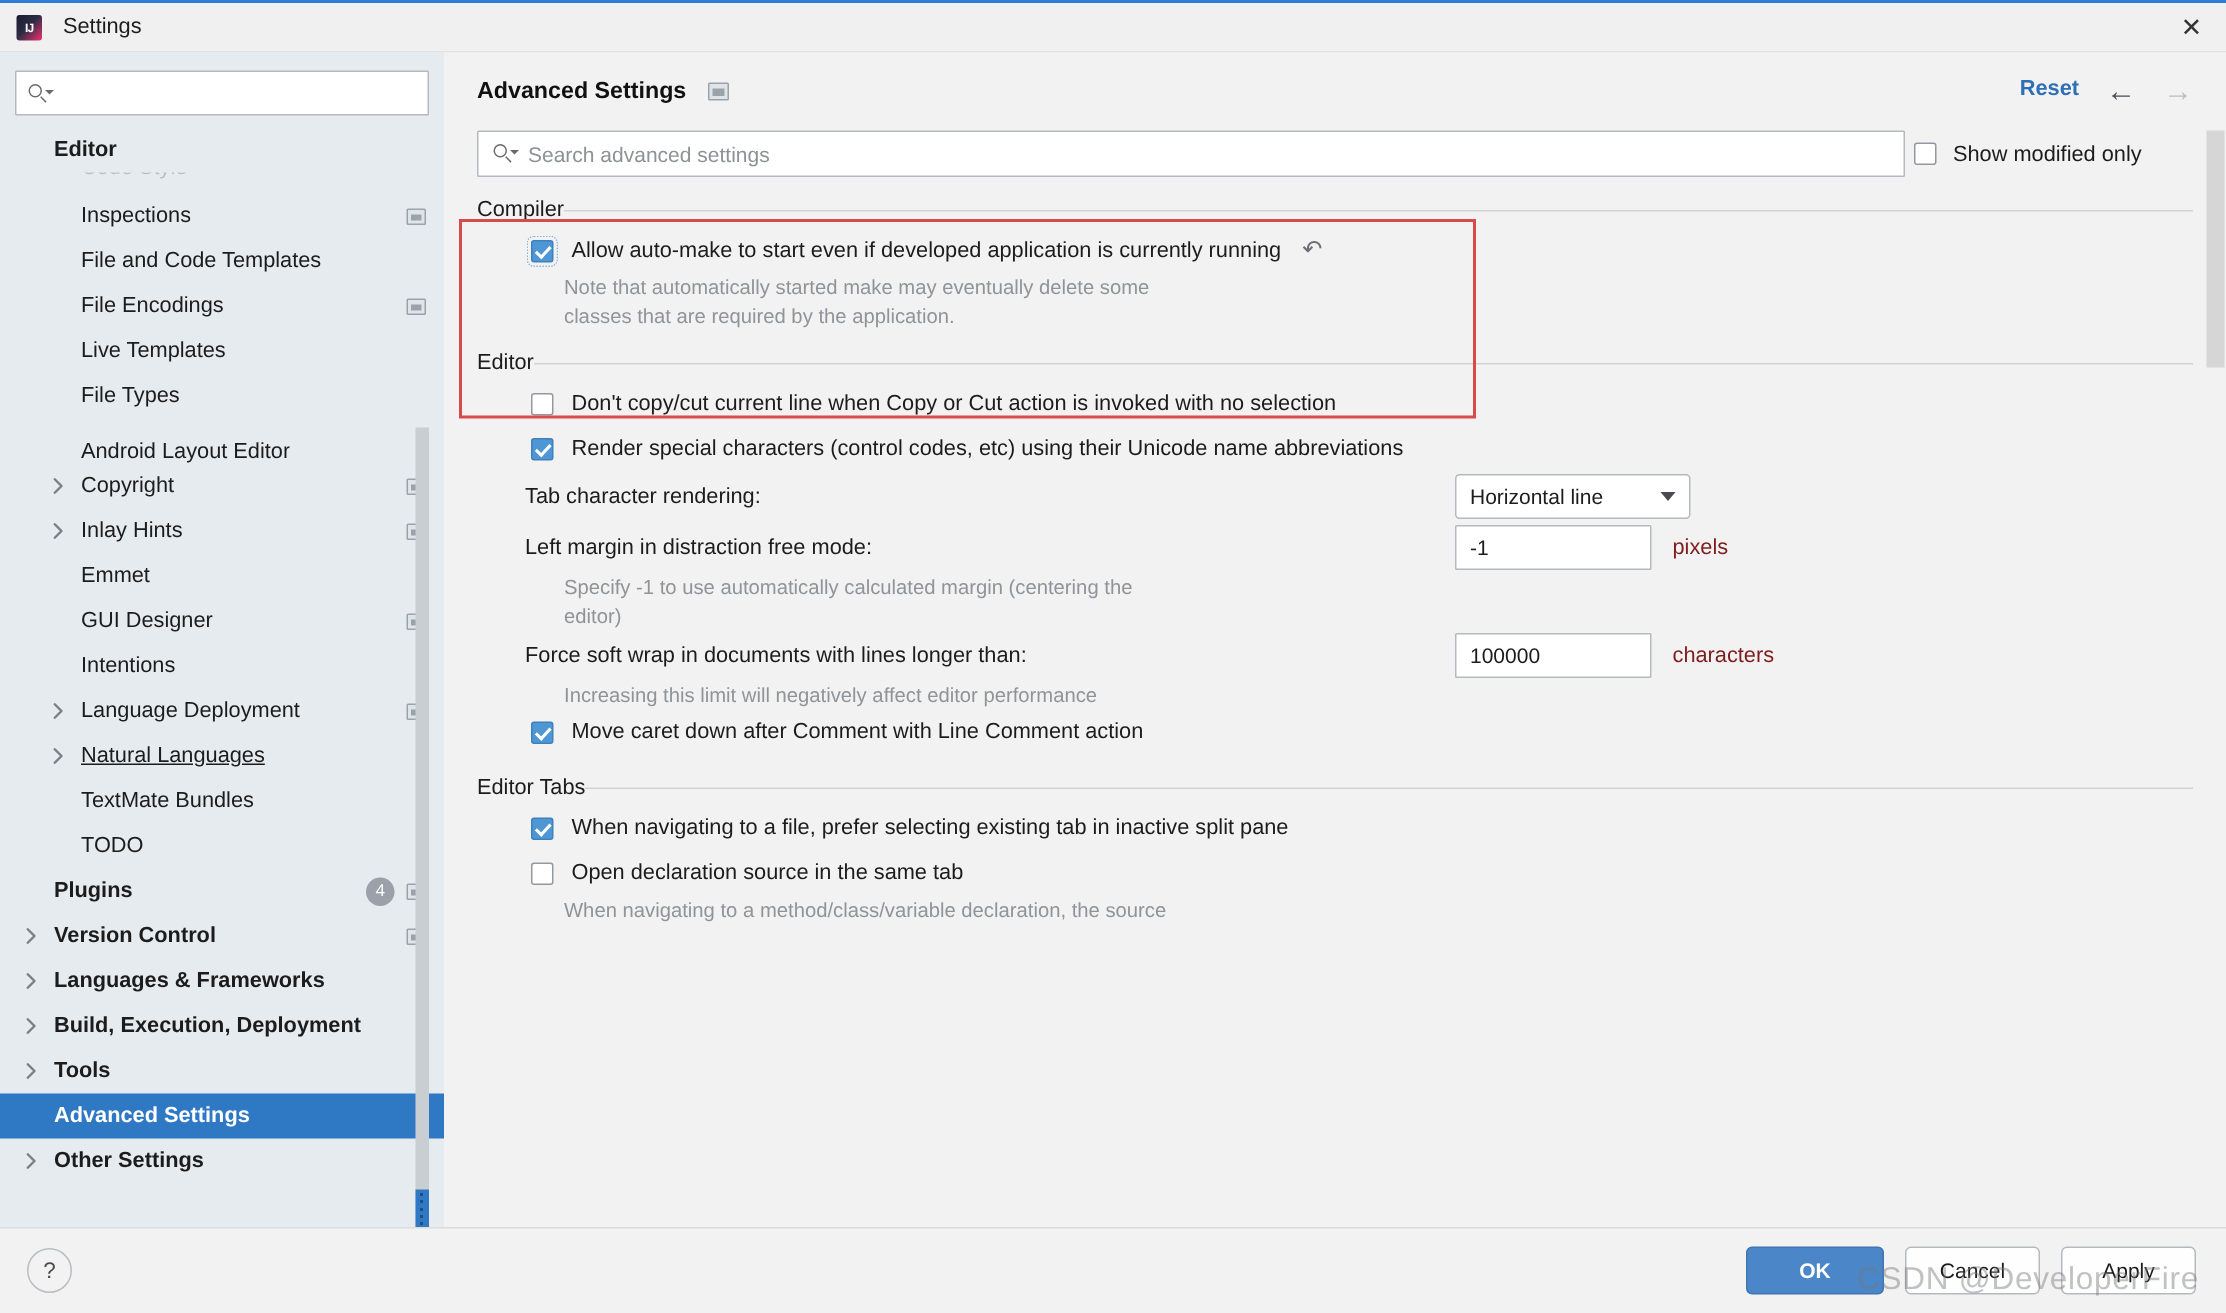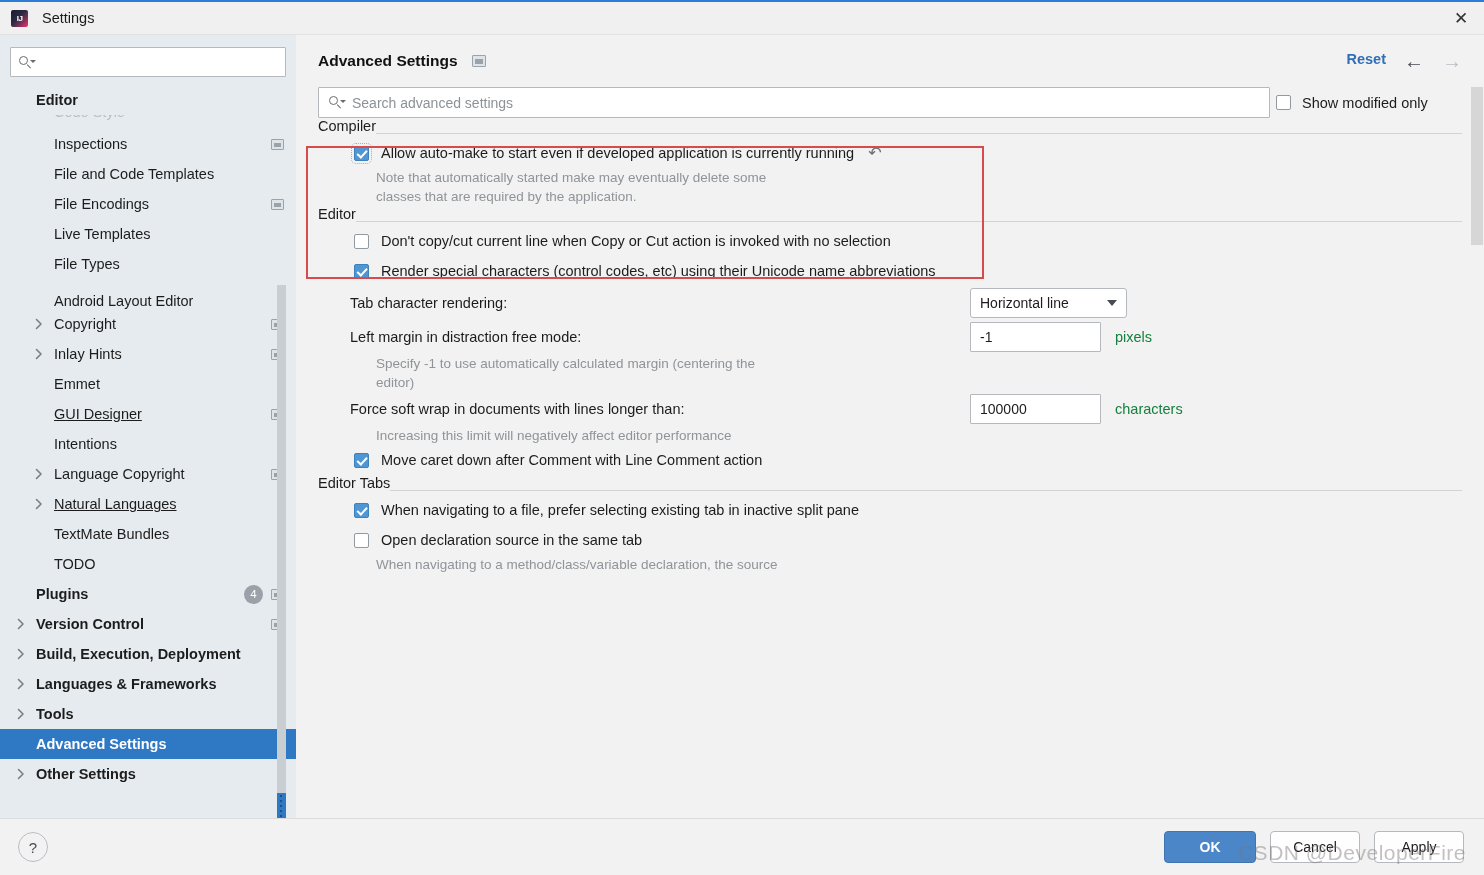--- a/index.html
+++ b/index.html
@@ -171,22 +171,22 @@
     width: 4px; height: 8.4px; border: solid #fff;
     border-width: 0 2px 2px 0; transform: rotate(43deg);
   }
   .cb.focus {
     outline: 1.5px dotted #86b5e0; outline-offset: 2px;
   }
 
   .sections { position: relative; padding: 0 22px; }
 
   .sec-title-row {
-    display: flex; align-items: flex-end; gap: 0;
-    margin-bottom: 4px;
+    display: flex; align-items: center; gap: 0;
+    margin-top: 14px; margin-bottom: 4px;
   }
   .sec-title { font-size: 14.5px; color: #1c1c1c; white-space: nowrap; }
   .sec-rule { flex: 1; height: 1px; background: #d3d3d3; }
 
   .opt-row { display: flex; align-items: center; min-height: 30px; padding-left: 36px; }
   .opt-label { font-size: 14.5px; color: #1c1c1c; }
   .opt-hint {
     font-size: 13.5px; color: #8f9499; padding-left: 58px;
     line-height: 19px; max-width: 520px;
   }
@@ -205,21 +205,21 @@
   }
   .combo .tri {
     width: 0; height: 0; border-left: 5px solid transparent;
     border-right: 5px solid transparent; border-top: 6px solid #4a4a52;
   }
   .num-input {
     width: 131px; height: 30px; background: #fff; border: 1px solid #b5b9bd;
     border-radius: 1px; display: flex; align-items: center;
     padding: 0 9px; font-size: 14px; color: #1c1c1c;
   }
-  .unit { font-size: 14.5px; color: #15803d; }
+  .unit { font-size: 14.5px; color: #7f1d1d; }
 
   .annot-box {
     position: absolute; left: 306px; top: 144px; width: 678px; height: 133px;
     border: 2px solid #d94a4a; pointer-events: none; z-index: 5;
   }
 
   .content-scroll {
     position: absolute; right: 1px; top: 52px; width: 12px; height: 158px;
     background: #d6d6d6;
   }
@@ -328,37 +328,37 @@
             </svg>
           </span>
           <span class="label" style="margin-left: 8px;">Inlay Hints</span>
           <span class="spacer"></span>
           <span class="mono-icon"></span>
         </div>
         <div class="tree-row" style="padding-left: 32px;">
           <span class="tw"></span>
           <span class="label" style="margin-left: 8px;">Emmet</span>
         </div>
-        <div class="tree-row" style="padding-left: 32px; text-decoration: underline;">
+        <div class="tree-row" style="padding-left: 32px;">
           <span class="tw"></span>
           <span class="label" style="margin-left: 8px;">GUI Designer</span>
           <span class="spacer"></span>
           <span class="mono-icon"></span>
         </div>
         <div class="tree-row" style="padding-left: 32px;">
           <span class="tw"></span>
           <span class="label" style="margin-left: 8px;">Intentions</span>
         </div>
         <div class="tree-row" style="padding-left: 32px;">
           <span class="tw">
             <svg width="8" height="12" viewBox="0 0 8 12">
               <path d="M1.5 1.5 L6 6 L1.5 10.5" fill="none" stroke="#7a7f85" stroke-width="1.6" stroke-linecap="round" stroke-linejoin="round"></path>
             </svg>
           </span>
-          <span class="label" style="margin-left: 8px;">Language Copyright</span>
+          <span class="label" style="margin-left: 8px;">Language Deployment</span>
           <span class="spacer"></span>
           <span class="mono-icon"></span>
         </div>
         <div class="tree-row" style="padding-left: 32px;">
           <span class="tw">
             <svg width="8" height="12" viewBox="0 0 8 12">
               <path d="M1.5 1.5 L6 6 L1.5 10.5" fill="none" stroke="#7a7f85" stroke-width="1.6" stroke-linecap="round" stroke-linejoin="round"></path>
             </svg>
           </span>
           <span class="label" style="margin-left: 8px; text-decoration: underline;">Natural Languages</span>
@@ -386,29 +386,29 @@
           <span class="label" style="margin-left: 8px;">Version Control</span>
           <span class="spacer"></span>
           <span class="mono-icon"></span>
         </div>
         <div class="tree-row bold" style="padding-left: 14px;">
           <span class="tw">
             <svg width="8" height="12" viewBox="0 0 8 12">
               <path d="M1.5 1.5 L6 6 L1.5 10.5" fill="none" stroke="#7a7f85" stroke-width="1.6" stroke-linecap="round" stroke-linejoin="round"></path>
             </svg>
           </span>
+          <span class="label" style="margin-left: 8px;">Languages &amp; Frameworks</span>
+        </div>
+        <div class="tree-row bold" style="padding-left: 14px;">
+          <span class="tw">
+            <svg width="8" height="12" viewBox="0 0 8 12">
+              <path d="M1.5 1.5 L6 6 L1.5 10.5" fill="none" stroke="#7a7f85" stroke-width="1.6" stroke-linecap="round" stroke-linejoin="round"></path>
+            </svg>
+          </span>
           <span class="label" style="margin-left: 8px;">Build, Execution, Deployment</span>
-        </div>
-        <div class="tree-row bold" style="padding-left: 14px;">
-          <span class="tw">
-            <svg width="8" height="12" viewBox="0 0 8 12">
-              <path d="M1.5 1.5 L6 6 L1.5 10.5" fill="none" stroke="#7a7f85" stroke-width="1.6" stroke-linecap="round" stroke-linejoin="round"></path>
-            </svg>
-          </span>
-          <span class="label" style="margin-left: 8px;">Languages &amp; Frameworks</span>
         </div>
         <div class="tree-row bold" style="padding-left: 14px;">
           <span class="tw">
             <svg width="8" height="12" viewBox="0 0 8 12">
               <path d="M1.5 1.5 L6 6 L1.5 10.5" fill="none" stroke="#7a7f85" stroke-width="1.6" stroke-linecap="round" stroke-linejoin="round"></path>
             </svg>
           </span>
           <span class="label" style="margin-left: 8px;">Tools</span>
         </div>
         <div class="tree-row bold selected" style="padding-left: 14px;">

